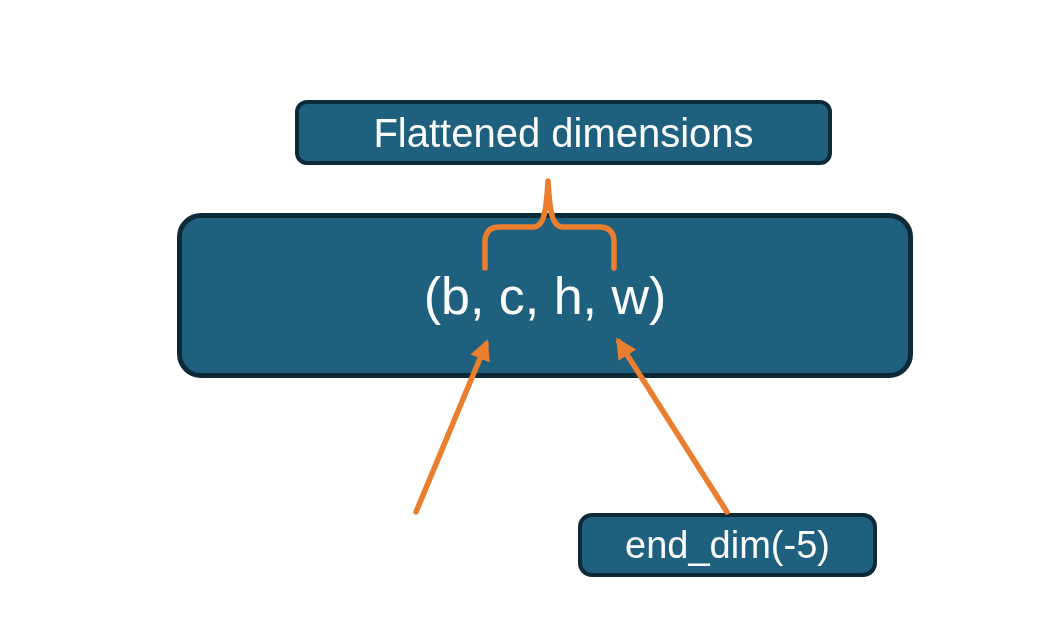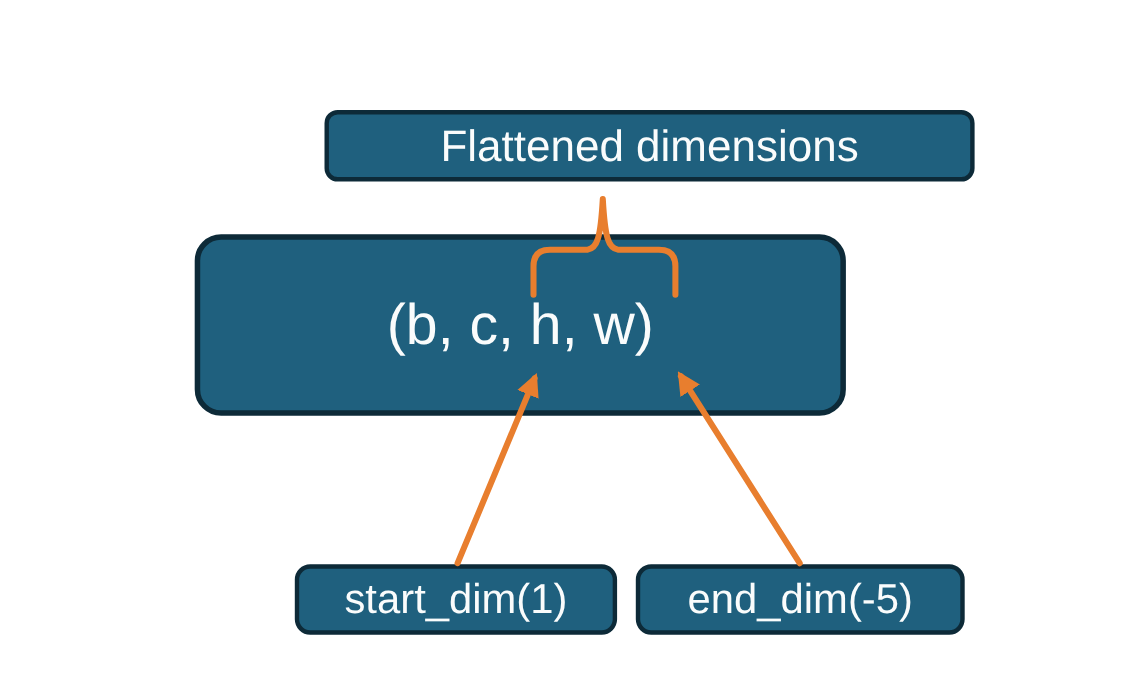--- a/index.html
+++ b/index.html
@@ -22,27 +22,27 @@
     border: 4px solid var(--box-border, #0d2a38);
     color: var(--text-color, #fafcfc);
     display: flex;
     align-items: center;
     justify-content: center;
     text-align: center;
     line-height: 1;
   }
   .box-title {
     left: 295px; top: 100px;
-    width: 591px; height: 65px;
+    width: 537px; height: 65px;
     border-radius: 12px;
     font-size: 40px;
   }
   .box-tensor {
     left: 177px; top: 213px;
-    width: 592px; height: 165px;
+    width: 736px; height: 165px;
     border-width: 5px;
     border-radius: 24px;
     font-size: 52px;
   }
   .box-start {
     left: 268px; top: 513px;
     width: 293px; height: 64px;
     border-radius: 14px;
     font-size: 38px;
   }
@@ -77,23 +77,20 @@
 <div class="canvas">
 
   <div class="box box-title">
     <span>Flattened dimensions</span>
   </div>
 
   <div class="box box-tensor">
     <span>(b, c, h, w)</span>
   </div>
 
-  <div class="box box-start">
-    <span>start_dim(1)</span>
-  </div>
 
   <div class="box box-end">
     <span>end_dim(-5)</span>
   </div>
 
   <svg class="overlay" viewBox="0 0 1038 632" xmlns="http://www.w3.org/2000/svg">
     <defs>
       <marker id="ah" viewBox="0 0 10 10" refX="7.5" refY="5" markerWidth="3.8" markerHeight="3.8" orient="auto-start-reverse">
         <path class="arrow-head" d="M 0 0 L 10 5 L 0 10 z"></path>
       </marker>

